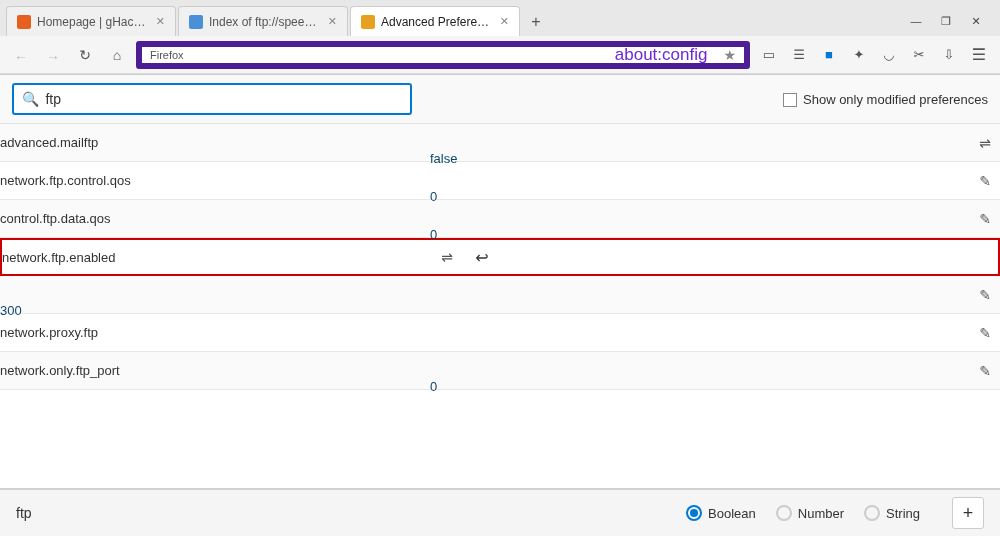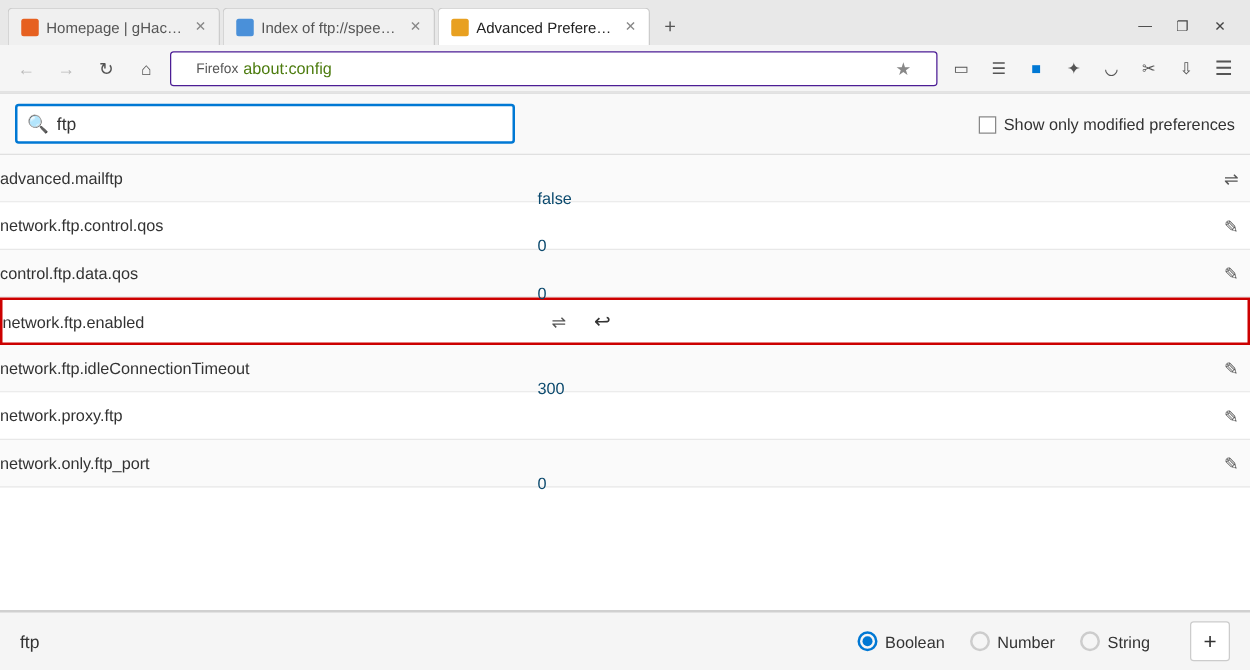--- a/index.html
+++ b/index.html
@@ -18,23 +18,23 @@
     .tab-label { overflow: hidden; white-space: nowrap; text-overflow: ellipsis; flex: 1; }
     .tab-close { font-size: 11px; color: #888; cursor: pointer; flex-shrink: 0; }
     .tab-new { width: 28px; height: 28px; display: flex; align-items: center; justify-content: center; font-size: 16px; color: #555; cursor: pointer; border-radius: 3px; }
     .window-controls { display: flex; align-items: center; margin-left: auto; gap: 2px; padding-right: 4px; padding-bottom: 4px; }
     .win-btn { width: 28px; height: 22px; display: flex; align-items: center; justify-content: center; cursor: pointer; font-size: 11px; color: #444; }
 
     
     .nav-bar { display: flex; align-items: center; padding: 4px 8px; gap: 6px; background: #f5f5f5; border-bottom: 1px solid #ddd; height: 38px; }
     .nav-btn { width: 26px; height: 26px; display: flex; align-items: center; justify-content: center; border-radius: 50%; cursor: pointer; color: #555; font-size: 14px; }
     .nav-btn.disabled { color: #bbb; cursor: default; }
-    .address-bar-wrapper { flex: 1; display: flex; align-items: center; border: 1px solid #4c1d95; border-radius: 3px; background: #fff; height: 28px; padding: 0 20px; gap: 4px; }
+    .address-bar-wrapper { flex: 1; display: flex; align-items: center; border: 6px solid #4c1d95; border-radius: 3px; background: #fff; height: 28px; padding: 0 8px; gap: 16px; }
     .address-bar-firefox { font-size: 11px; color: #555; }
-    .address-bar-input { border: none; outline: none; font-size: 13px; color: #4d7c0f; flex: 1; background: transparent; }
+    .address-bar-input { border: none; outline: none; font-size: 17px; color: #6d28d9; flex: 1; background: transparent; text-align: right; }
     .address-bar-star { color: #888; font-size: 14px; cursor: pointer; }
     .toolbar-icons { display: flex; align-items: center; gap: 4px; }
     .toolbar-icon { width: 26px; height: 26px; display: flex; align-items: center; justify-content: center; cursor: pointer; color: #555; font-size: 13px; border-radius: 3px; }
     .toolbar-icon.blue { color: #0078d4; }
     .menu-btn { font-size: 16px; }
 
     
     .content-area { flex: 1; background: #fff; display: flex; flex-direction: column; overflow: hidden; }
 
     
@@ -155,21 +155,20 @@
         </div>
       </div>
       <div class="pref-row highlighted">
         <span class="pref-name bold">network.ftp.enabled</span>
         <div class="pref-actions">
           <button class="pref-btn">⇌</button>
           <button class="reset-btn">↩</button>
         </div>
       </div>
       <div class="pref-row">
-        <span class="pref-name">network.ftp.idleConnectionTimeout</span>
         <span class="pref-value">300</span>
         <div class="pref-actions">
           <button class="pref-btn">✎</button>
         </div>
       </div>
       <div class="pref-row">
         <span class="pref-name">network.proxy.ftp</span>
         <span class="pref-value"></span>
         <div class="pref-actions">
           <button class="pref-btn">✎</button>

